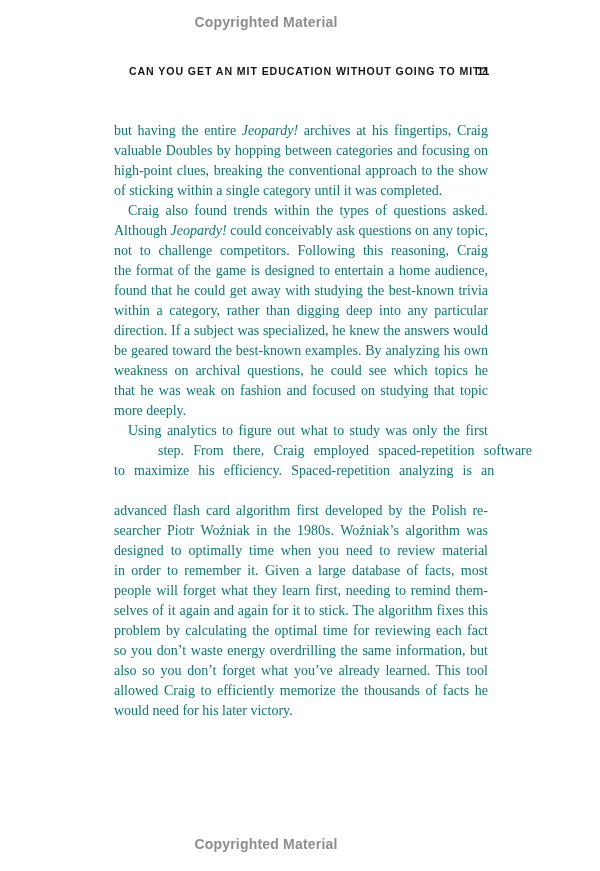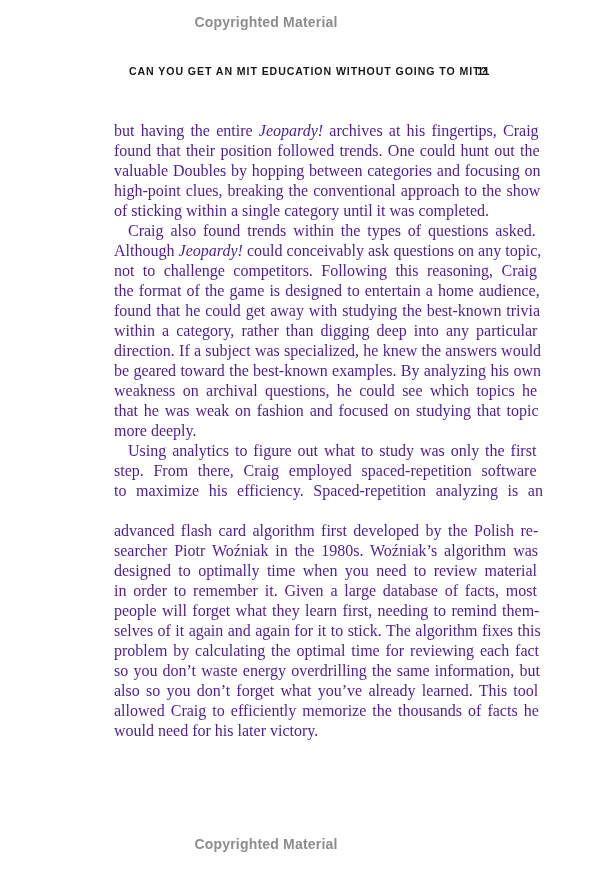--- a/index.html
+++ b/index.html
@@ -54,62 +54,61 @@
 
   .body-text {
     position: absolute;
     left: 114px; top: 121px;
     width: 374px;
   }
   .para { margin: 0; padding: 0; }
   .line {
     height: 20px;
     line-height: 20px;
-    font-size: 16px;
-    color: #4c1d95;
+    font-size: 14px;
+    color: #0f766e;
     white-space: nowrap;
   }
   .ln { display: inline; }
   .ind { display: inline-block; width: 14px; }
   .line i { font-style: italic; }
 </style>
 </head>
 <body>
 
 <div class="watermark top">Copyrighted Material</div>
 
 <div class="running-header">
   <span class="running-head-text">CAN YOU GET AN MIT EDUCATION WITHOUT GOING TO MIT?</span>
   <span class="folio">11</span>
 </div>
 
 <div class="body-text">
     <div class="para">
       <div class="line" style="word-spacing: 2.21701px;"><span class="ln">but having the entire <i>Jeopardy!</i> archives at his fingertips, Craig</span></div>
-      <div class="line" style="word-spacing: 1.27812px;"><span class="ln">found that their position followed trends. One could hunt out the</span></div>
       <div class="line" style="word-spacing: 0.775391px;"><span class="ln">valuable Doubles by hopping between categories and focusing on</span></div>
       <div class="line" style="word-spacing: 1.01758px;"><span class="ln">high-point clues, breaking the conventional approach to the show</span></div>
       <div class="line last"><span class="ln">of sticking within a single category until it was completed.</span></div>
     </div>
     <div class="para">
       <div class="line" style="word-spacing: 2.84375px;"><span class="ln"><span class="ind"></span>Craig also found trends within the types of questions asked.</span></div>
       <div class="line" style="word-spacing: 0.109375px;"><span class="ln">Although <i>Jeopardy!</i> could conceivably ask questions on any topic,</span></div>
       <div class="line" style="word-spacing: 4.37946px;"><span class="ln">not to challenge competitors. Following this reasoning, Craig</span></div>
       <div class="line" style="word-spacing: 1.1321px;"><span class="ln">the format of the game is designed to entertain a home audience,</span></div>
       <div class="line" style="word-spacing: 0.928125px;"><span class="ln">found that he could get away with studying the best-known trivia</span></div>
       <div class="line" style="word-spacing: 3.12674px;"><span class="ln">within a category, rather than digging deep into any particular</span></div>
       <div class="line" style="word-spacing: 0.234375px;"><span class="ln">direction. If a subject was specialized, he knew the answers would</span></div>
       <div class="line" style="word-spacing: 0.34375px;"><span class="ln">be geared toward the best-known examples. By analyzing his own</span></div>
       <div class="line" style="word-spacing: 3.36806px;"><span class="ln">weakness on archival questions, he could see which topics he</span></div>
       <div class="line" style="word-spacing: 1.79972px;"><span class="ln">that he was weak on fashion and focused on studying that topic</span></div>
       <div class="line last"><span class="ln">more deeply.</span></div>
     </div>
     <div class="para">
       <div class="line" style="word-spacing: 1.9375px;"><span class="ln"><span class="ind"></span>Using analytics to figure out what to study was only the first</span></div>
-      <div class="line" style="word-spacing: 5.70312px;"><span class="ln">step. From there, Craig employed spaced-repetition software</span></div>
+      <div class="line" style="word-spacing: 5.70312px; margin-left: 44px;"><span class="ln">step. From there, Craig employed spaced-repetition software</span></div>
       <div class="line" style="word-spacing: 5.61161px;"><span class="ln">to maximize his efficiency. Spaced-repetition analyzing is an</span></div>
       <div class="line" style="word-spacing: 2.46181px; margin-top: 20px;"><span class="ln">advanced flash card algorithm first developed by the Polish re-</span></div>
       <div class="line" style="word-spacing: 2.91797px;"><span class="ln">searcher Piotr Woźniak in the 1980s. Woźniak’s algorithm was</span></div>
       <div class="line" style="word-spacing: 3.41146px;"><span class="ln">designed to optimally time when you need to review material</span></div>
       <div class="line" style="word-spacing: 2.81676px;"><span class="ln">in order to remember it. Given a large database of facts, most</span></div>
       <div class="line" style="word-spacing: 1.38594px;"><span class="ln">people will forget what they learn first, needing to remind them-</span></div>
       <div class="line" style="word-spacing: 0.436298px;"><span class="ln">selves of it again and again for it to stick. The algorithm fixes this</span></div>
       <div class="line" style="word-spacing: 1.85938px;"><span class="ln">problem by calculating the optimal time for reviewing each fact</span></div>
       <div class="line" style="word-spacing: 1.17535px;"><span class="ln">so you don’t waste energy overdrilling the same information, but</span></div>
       <div class="line" style="word-spacing: 2.2125px;"><span class="ln">also so you don’t forget what you’ve already learned. This tool</span></div>

